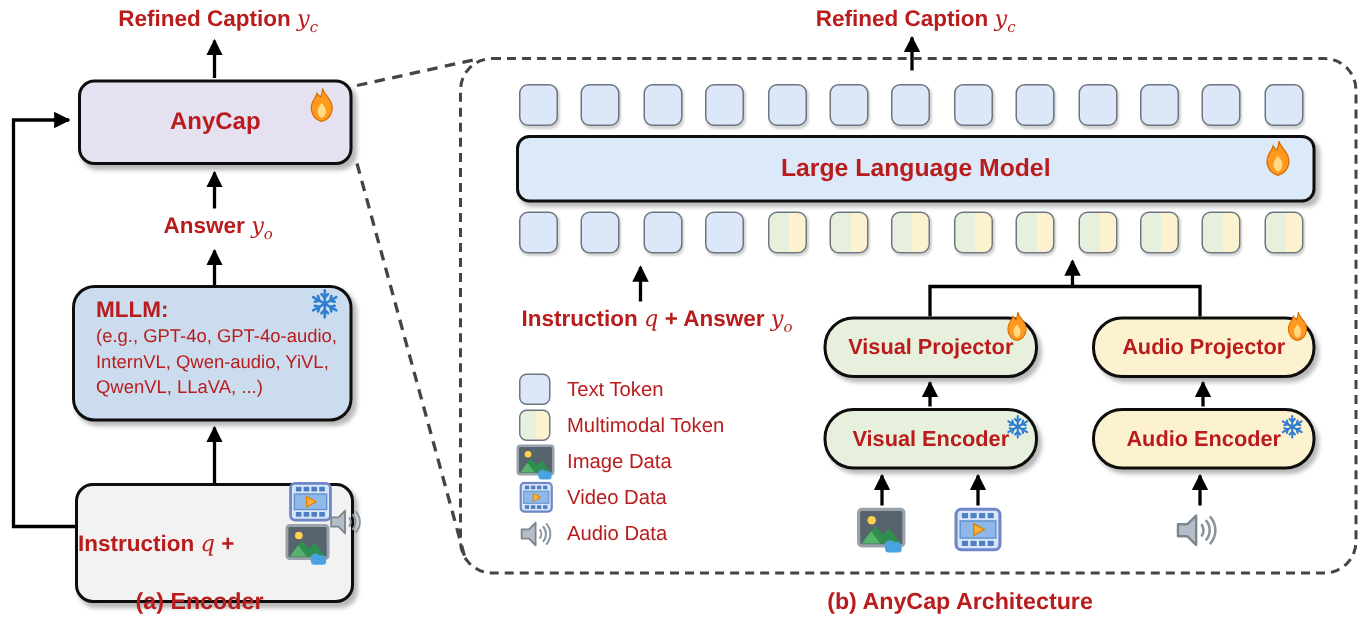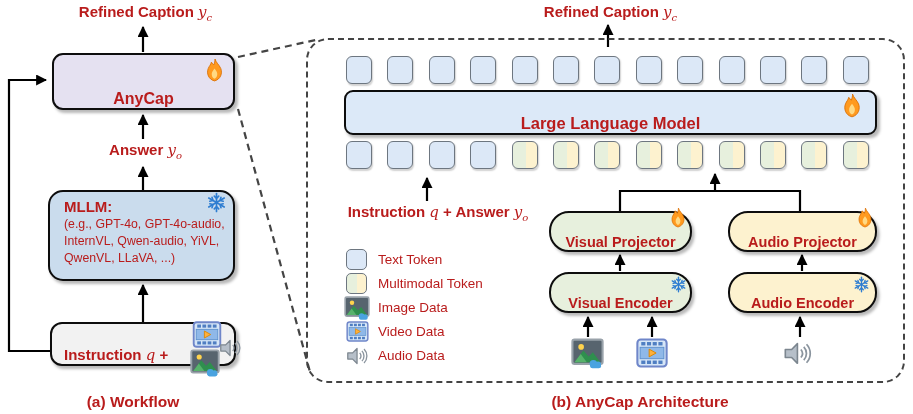--- a/index.html
+++ b/index.html
@@ -5,28 +5,28 @@
   :root{
     --c-text-token:#dce8f7; --c-mm-green:#e7f0dd; --c-mm-yellow:#fdf2cf;
     --c-anycap:#e5e1f1; --c-mllm:#cadced; --c-instr:#f2f2f2; --c-llm:#dce9f8;
     --c-visual:#e7f0dd; --c-audio:#fdf2cf;
   }
   html,body{margin:0;padding:0;background:#fff;}
   .stage{position:relative;width:913px;height:414px;background:#fff;overflow:hidden;
          font-family:"Liberation Sans",sans-serif;color:#b91c1c;}
   .overlay{position:absolute;left:0;top:0;pointer-events:none;}
   .box{position:absolute;border:2.5px solid #0d0d0d;box-shadow:2.5px 3px 3px rgba(0,0,0,0.28);
-       display:flex;align-items:flex-end;justify-content:center;font-weight:bold;box-sizing:border-box;}
+       display:flex;align-items:center;justify-content:center;font-weight:bold;box-sizing:border-box;}
   .anycap{left:52px;top:53px;width:183px;height:57px;border-radius:11px;background:var(--c-anycap);font-size:16px;}
   .mllm{left:48px;top:190px;width:187px;height:91px;border-radius:15px;background:var(--c-mllm);
         display:block;padding:6px 8px 12px 14px;}
   .mllm-title{font-size:15px;font-weight:bold;margin-bottom:1px;}
   .mllm-line{font-size:12.3px;font-weight:normal;line-height:1.4;}
-  .instr{left:50px;top:322px;width:186px;height:44px;border-radius:12px;background:var(--c-instr);
-         justify-content:flex-start;padding-left:12px;font-size:15px;}
+  .instr{left:50px;top:322px;width:186px;height:80px;border-radius:12px;background:var(--c-instr);
+         justify-content:flex-start;padding-left:0;font-size:15px;}
   .dashed-box{position:absolute;left:306px;top:38px;width:599px;height:345px;border:2.5px dashed #444;
               border-radius:22px;box-sizing:border-box;}
   .llm-bar{left:344px;top:90px;width:533px;height:45px;border-radius:9px;background:var(--c-llm);font-size:16.5px;}
   .proj-enc{height:41px;border-radius:20px;font-size:14.5px;}
   .vproj{left:549px;top:211px;width:143px;background:var(--c-visual);}
   .aproj{left:728px;top:211px;width:149px;background:var(--c-audio);}
   .venc{left:549px;top:272px;width:143px;background:var(--c-visual);}
   .aenc{left:728px;top:272px;width:149px;background:var(--c-audio);}
   .token-row{position:absolute;left:346px;width:523px;height:28px;display:flex;justify-content:space-between;}
   .row-top{top:56px;} .row-bottom{top:141px;}
@@ -170,21 +170,21 @@
         </g>
       </svg>
     </span>
   <span class="icon-slot" style="left:219px;top:331px;width:23px;height:34px;">
       <svg viewBox="0 0 26 26">
         <polygon points="2,9.5 7.5,9.5 12.5,4.5 12.5,21.5 7.5,16.5 2,16.5" fill="#b6bfc9" stroke="#7c868f" stroke-width="1.4" stroke-linejoin="round"></polygon>
         <path d="M15.5 9.5 a5.5 5.5 0 0 1 0 7 M18 7.2 a8.4 8.4 0 0 1 0 11.6 M20.4 5 a11.6 11.6 0 0 1 0 16" stroke="#8a949e" stroke-width="1.5" fill="none"></path>
       </svg>
     </span>
 
-  <div class="lbl cap" style="left:33px;top:393px;width:200px;">(a) Workflow</div>
+  <div class="lbl cap" style="left:33px;top:393px;width:200px;">(a) Encoder</div>
 
   <div class="dashed-box"></div>
 
   <div class="lbl" style="left:513px;top:3px;width:195px;">
     <span>Refined Caption</span>
     <span class="math">y</span><sub class="math">c</sub>
   </div>
 
   <div class="token-row row-top" id="top-token-row">
       <div class="token token-text"></div>

